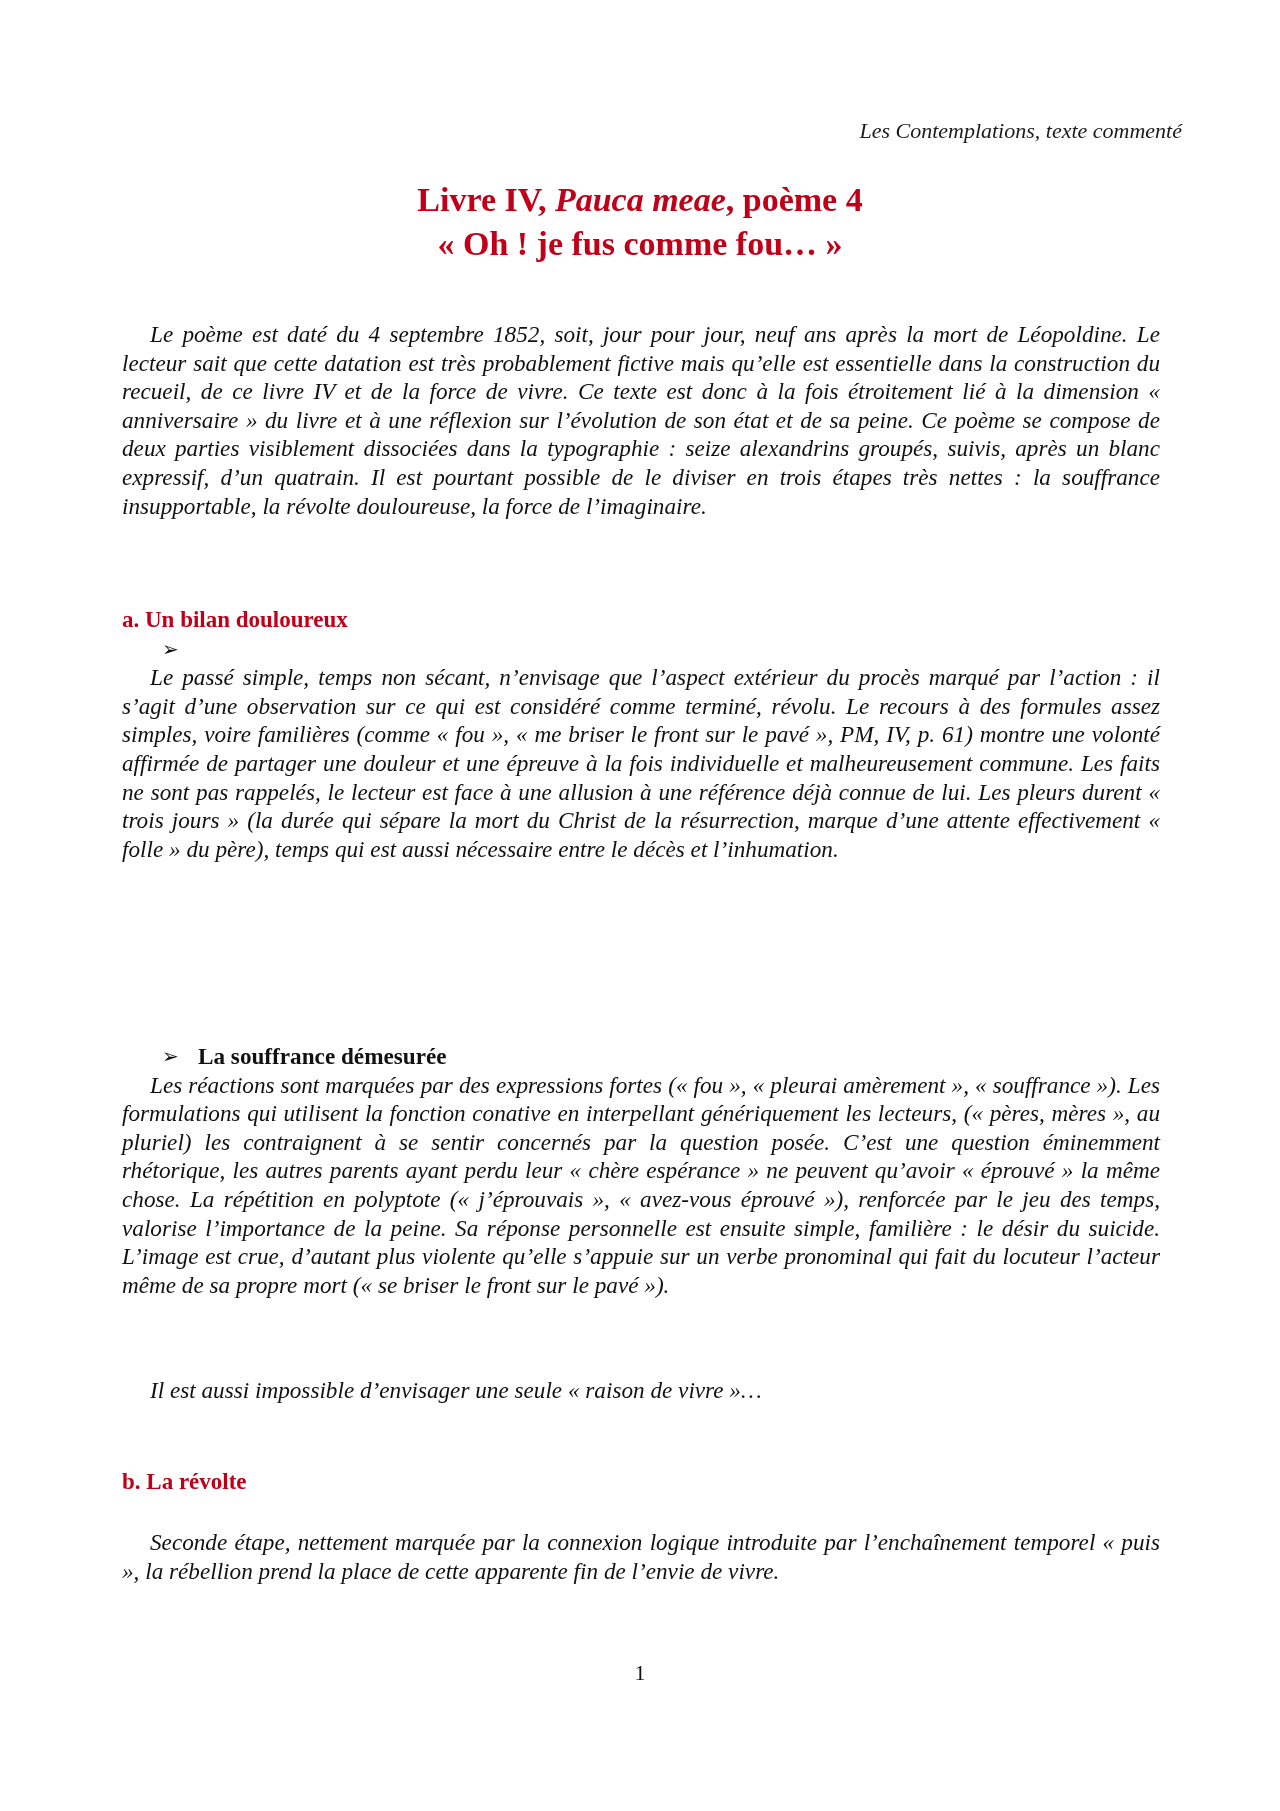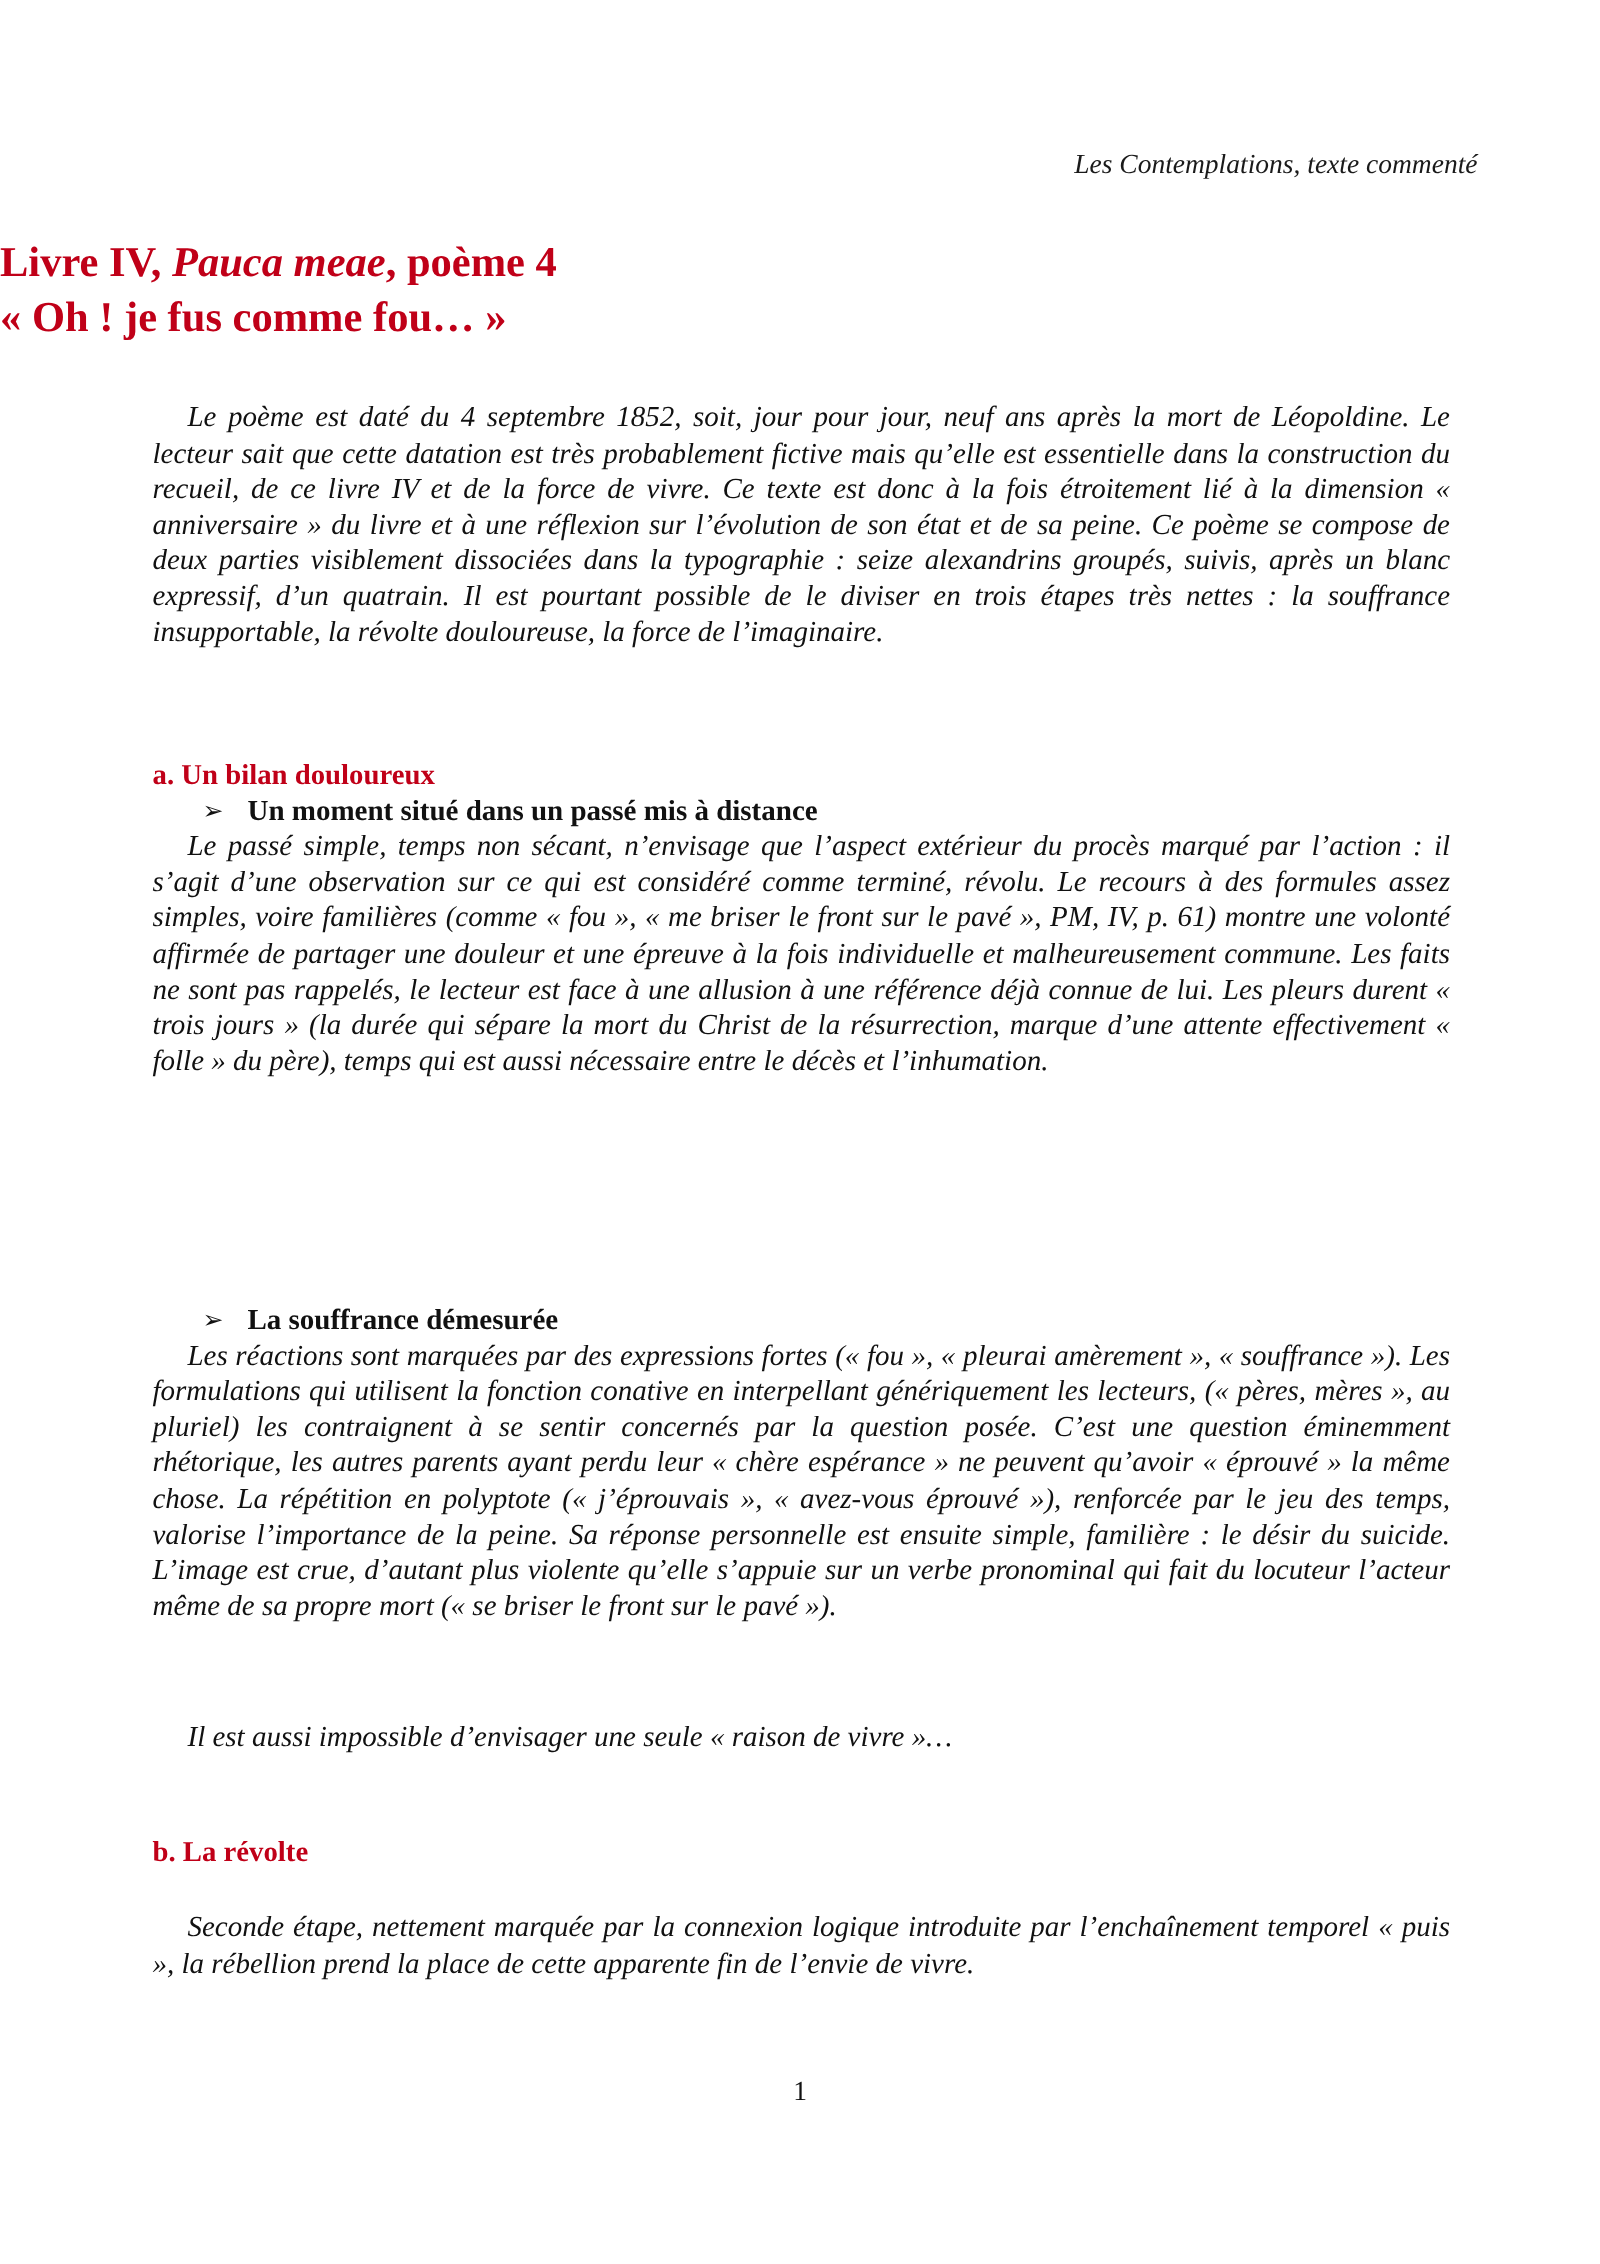--- a/index.html
+++ b/index.html
@@ -25,24 +25,24 @@
     .running-header {
       position: absolute;
       top: 118px;
       right: 122px;
       font-style: italic;
       font-size: 22px;
       color: #1a1a1a;
     }
     .title-block {
       position: absolute;
-      top: 189px;
+      top: 178px;
       left: 0;
       width: 1280px;
-      text-align: left;
+      text-align: center;
       color: #c00018;
       font-weight: bold;
       font-size: 34px;
       line-height: 44px;
     }
     .title-block .it { font-style: italic; font-weight: bold; }
     .content {
       position: absolute;
       left: 122px;
       width: 1038px;
@@ -100,21 +100,20 @@
   </div>
 
   <div class="content" style="top: 320px;">
     <p class="body">Le poème est daté du 4 septembre 1852, soit, jour pour jour, neuf ans après la mort de Léopoldine. Le lecteur sait que cette datation est très probablement fictive mais qu’elle est essentielle dans la construction du recueil, de ce livre IV et de la force de vivre. Ce texte est donc à la fois étroitement lié à la dimension « anniversaire » du livre et à une réflexion sur l’évolution de son état et de sa peine. Ce poème se compose de deux parties visiblement dissociées dans la typographie : seize alexandrins groupés, suivis, après un blanc expressif, d’un quatrain. Il est pourtant possible de le diviser en trois étapes très nettes : la souffrance insupportable, la révolte douloureuse, la force de l’imaginaire.</p>
   </div>
 
   <div class="content" style="top: 606px;">
     <h2 class="section-heading">a. Un bilan douloureux</h2>
     <div class="sub-heading">
       <span class="arrow">➢</span>
-      <span>Un moment situé dans un passé mis à distance</span>
     </div>
     <p class="body">Le passé simple, temps non sécant, n’envisage que l’aspect extérieur du procès marqué par l’action : il s’agit d’une observation sur ce qui est considéré comme terminé, révolu. Le recours à des formules assez simples, voire familières (comme « fou », « me briser le front sur le pavé », PM, IV, p. 61) montre une volonté affirmée de partager une douleur et une épreuve à la fois individuelle et malheureusement commune. Les faits ne sont pas rappelés, le lecteur est face à une allusion à une référence déjà connue de lui. Les pleurs durent « trois jours » (la durée qui sépare la mort du Christ de la résurrection, marque d’une attente effectivement « folle » du père), temps qui est aussi nécessaire entre le décès et l’inhumation.</p>
   </div>
 
   <div class="content" style="top: 1042px;">
     <div class="sub-heading">
       <span class="arrow">➢</span>
       <span>La souffrance démesurée</span>
     </div>
     <p class="body">Les réactions sont marquées par des expressions fortes (« fou », « pleurai amèrement », « souffrance »). Les formulations qui utilisent la fonction conative en interpellant génériquement les lecteurs, (« pères, mères », au pluriel) les contraignent à se sentir concernés par la question posée. C’est une question éminemment rhétorique, les autres parents ayant perdu leur « chère espérance » ne peuvent qu’avoir « éprouvé » la même chose. La répétition en polyptote (« j’éprouvais », « avez-vous éprouvé »), renforcée par le jeu des temps, valorise l’importance de la peine. Sa réponse personnelle est ensuite simple, familière : le désir du suicide. L’image est crue, d’autant plus violente qu’elle s’appuie sur un verbe pronominal qui fait du locuteur l’acteur même de sa propre mort (« se briser le front sur le pavé »).</p>

